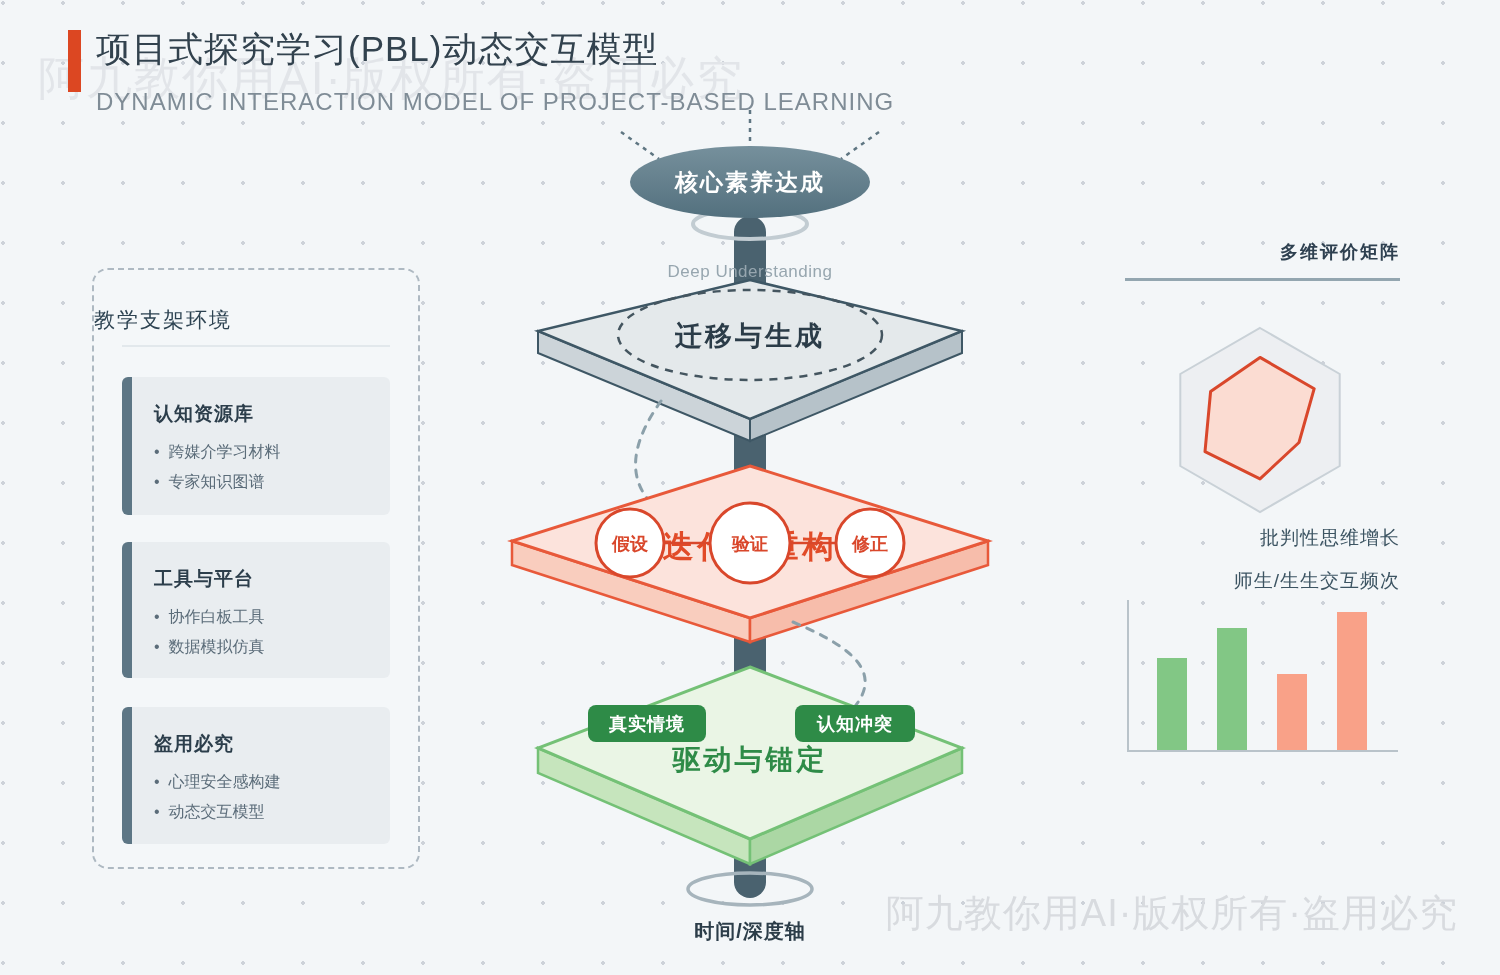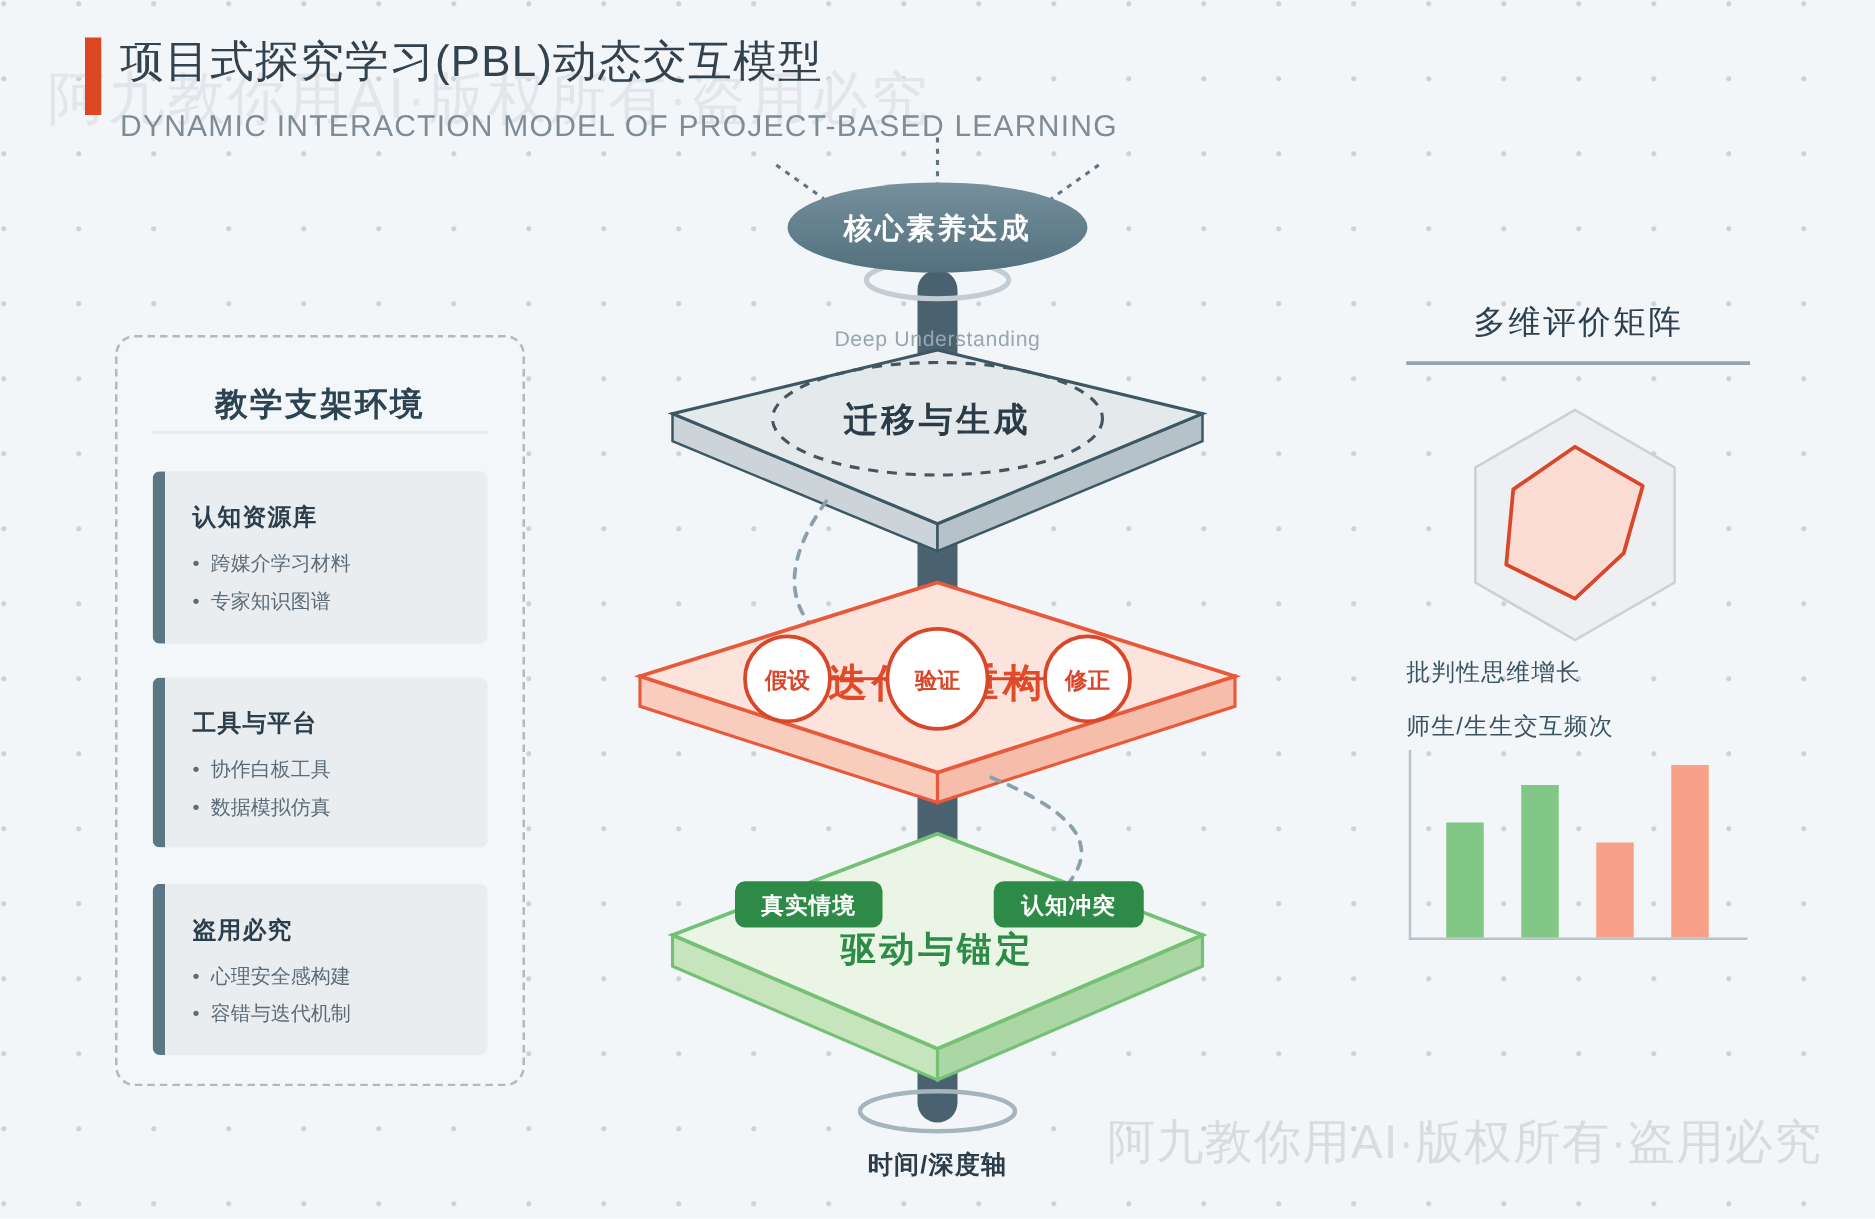--- a/index.html
+++ b/index.html
@@ -22,21 +22,21 @@
   .header { position:absolute; left:68px; top:26px; z-index:2; }
   .accent-bar { position:absolute; left:0; top:4px; width:13px; height:62px; background:#dc4722; }
   .title { position:absolute; left:28px; top:0; font-size:35px; font-weight:400; color:#32424e; letter-spacing:1px; white-space:nowrap; }
   .subtitle { position:absolute; left:28px; top:62px; font-size:24px; color:#7f8c96; letter-spacing:1px; white-space:nowrap; }
 
   
   .scaffold {
     position:absolute; left:92px; top:268px; width:328px; height:601px; z-index:3;
     background:#f4f7f9; border:2.5px dashed #aeb9c2; border-radius:16px;
   }
-  .scaffold-title { position:absolute; left:0; width:100%; top:36px; text-align:center; font-size:26px; font-weight:700; color:#2d4352; letter-spacing:2px; }
+  .scaffold-title { position:absolute; left:0; width:100%; top:36px; font-size:21px; font-weight:400; color:#2d4352; letter-spacing:2px; }
   .scaffold-divider { position:absolute; left:28px; top:75px; width:268px; height:2px; background:#e2e8ec; }
   .card {
     position:absolute; left:28px; width:268px; background:#e9edf0;
     border-radius:6px; border-left:10px solid #5d7685; overflow:hidden;
   }
   .card-1 { top:107px; height:138px; }
   .card-2 { top:272px; height:136px; }
   .card-3 { top:437px; height:137px; }
   .card-title { margin:24px 0 10px 22px; font-size:19px; font-weight:700; color:#2c3e4b; letter-spacing:1px; }
   .card-item { margin-left:22px; font-size:16px; color:#5b6c79; line-height:30px; }
@@ -49,24 +49,24 @@
   .t-deep { fill:#97a6af; font-size:17px; letter-spacing:0.5px; }
   .t-gray-layer { fill:#2b3c48; font-size:27px; font-weight:700; letter-spacing:3px; }
   .t-red-layer { fill:#e14b28; font-size:31px; font-weight:700; letter-spacing:4px; }
   .t-green-layer { fill:#2e8b47; font-size:28px; font-weight:700; letter-spacing:3px; }
   .t-node { fill:#d9472b; font-size:18px; font-weight:700; }
   .t-badge { fill:#ffffff; font-size:18px; font-weight:700; letter-spacing:1px; }
   .t-axis { fill:#2c3d49; font-size:20px; font-weight:700; letter-spacing:1px; }
 
   
   .eval { position:absolute; left:1125px; top:240px; width:275px; z-index:3; }
-  .eval-title { text-align:center; font-size:26px; font-weight:400; color:#2e4050; letter-spacing:2px; }
+  .eval-title { text-align:right; font-size:18px; font-weight:700; color:#2e4050; letter-spacing:2px; }
   .eval-divider { margin-top:14px; width:275px; height:2.5px; background:#93a6b0; }
   .radar-wrap { position:absolute; left:35px; top:80px; width:200px; height:200px; }
-  .eval-caption { position:absolute; width:100%; text-align:left; font-size:19px; color:#3c5462; letter-spacing:1px; }
+  .eval-caption { position:absolute; width:100%; text-align:right; font-size:19px; color:#3c5462; letter-spacing:1px; }
   .cap-1 { top:285px; }
   .cap-2 { top:328px; }
   .bar-chart {
     position:absolute; left:2px; top:360px; width:271px; height:152px;
     border-left:2.5px solid #b9c3ca; border-bottom:2.5px solid #b9c3ca;
   }
   .bar { position:absolute; bottom:0; width:30px; }
 </style>
 </head>
 <body>
@@ -160,21 +160,21 @@
 
     <div class="card card-2">
       <div class="card-title">工具与平台</div>
       <div class="card-item">协作白板工具</div>
       <div class="card-item">数据模拟仿真</div>
     </div>
 
     <div class="card card-3">
       <div class="card-title">盗用必究</div>
       <div class="card-item">心理安全感构建</div>
-      <div class="card-item">容错与迭代机制</div>
+      <div class="card-item">动态交互模型</div>
     </div>
   </div>
 
   <div class="eval">
     <div class="eval-title">多维评价矩阵</div>
     <div class="eval-divider"></div>
 
     <div class="radar-wrap">
       <svg width="200" height="200" viewBox="0 0 200 200">
         <polygon points="100,8 179.7,54 179.7,146 100,192 20.3,146 20.3,54" fill="#edeff2" stroke="#c9d1d7" stroke-width="2"></polygon>

